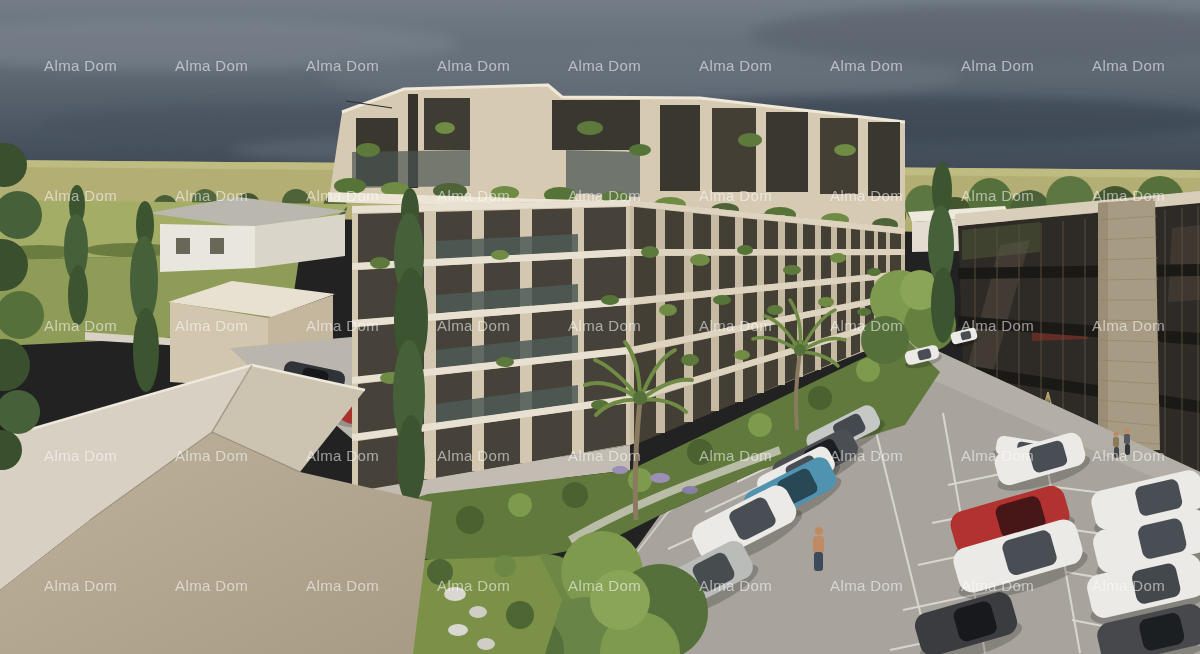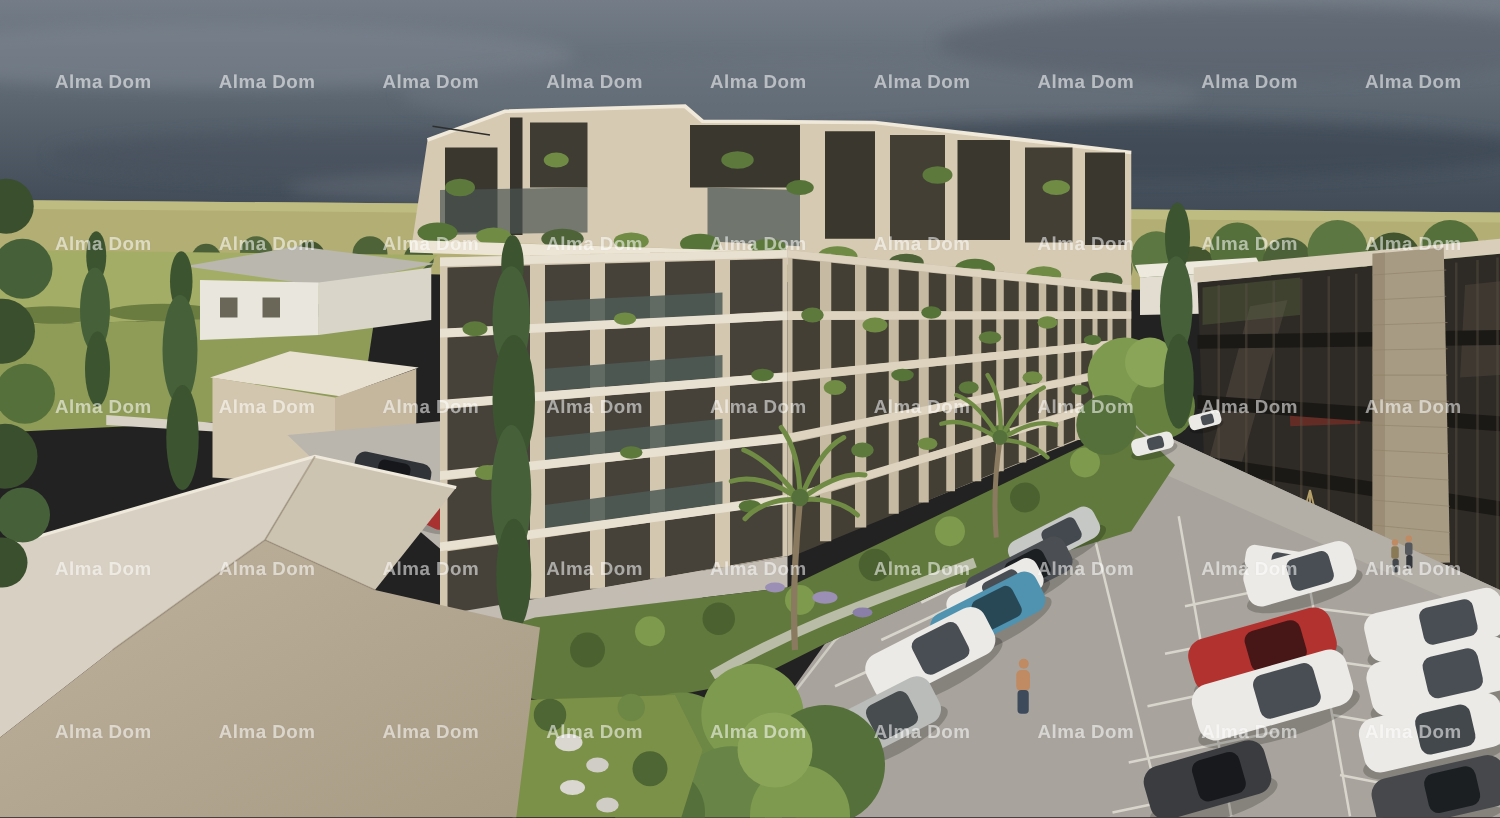--- a/index.html
+++ b/index.html
@@ -1,21 +1,21 @@
 <!DOCTYPE html>
 <html><head>
 <meta charset="utf-8">
 <style>
   html,body{margin:0;padding:0;background:#222;}
   #stage{position:relative;width:1200px;height:654px;overflow:hidden;
          font-family:"Liberation Sans",sans-serif;}
   #scene{display:block;width:1200px;height:654px;}
   #wm-layer{position:absolute;left:0;top:0;width:1200px;height:654px;
             pointer-events:none;}
-  .wm{position:absolute;white-space:nowrap;font-weight:700;
+  .wm{position:absolute;white-space:nowrap;font-weight:400;
       letter-spacing:.4px;text-shadow:0 0 2px rgba(0,0,0,.08);}
 </style>
 </head>
 <body>
 
 <div id="stage">
 <svg id="scene" viewBox="0 0 1200 654" xmlns="http://www.w3.org/2000/svg">
   <defs>
     <linearGradient id="skyg" x1="0" y1="0" x2="0" y2="1">
       <stop offset="0" stop-color="#747d87"></stop>

